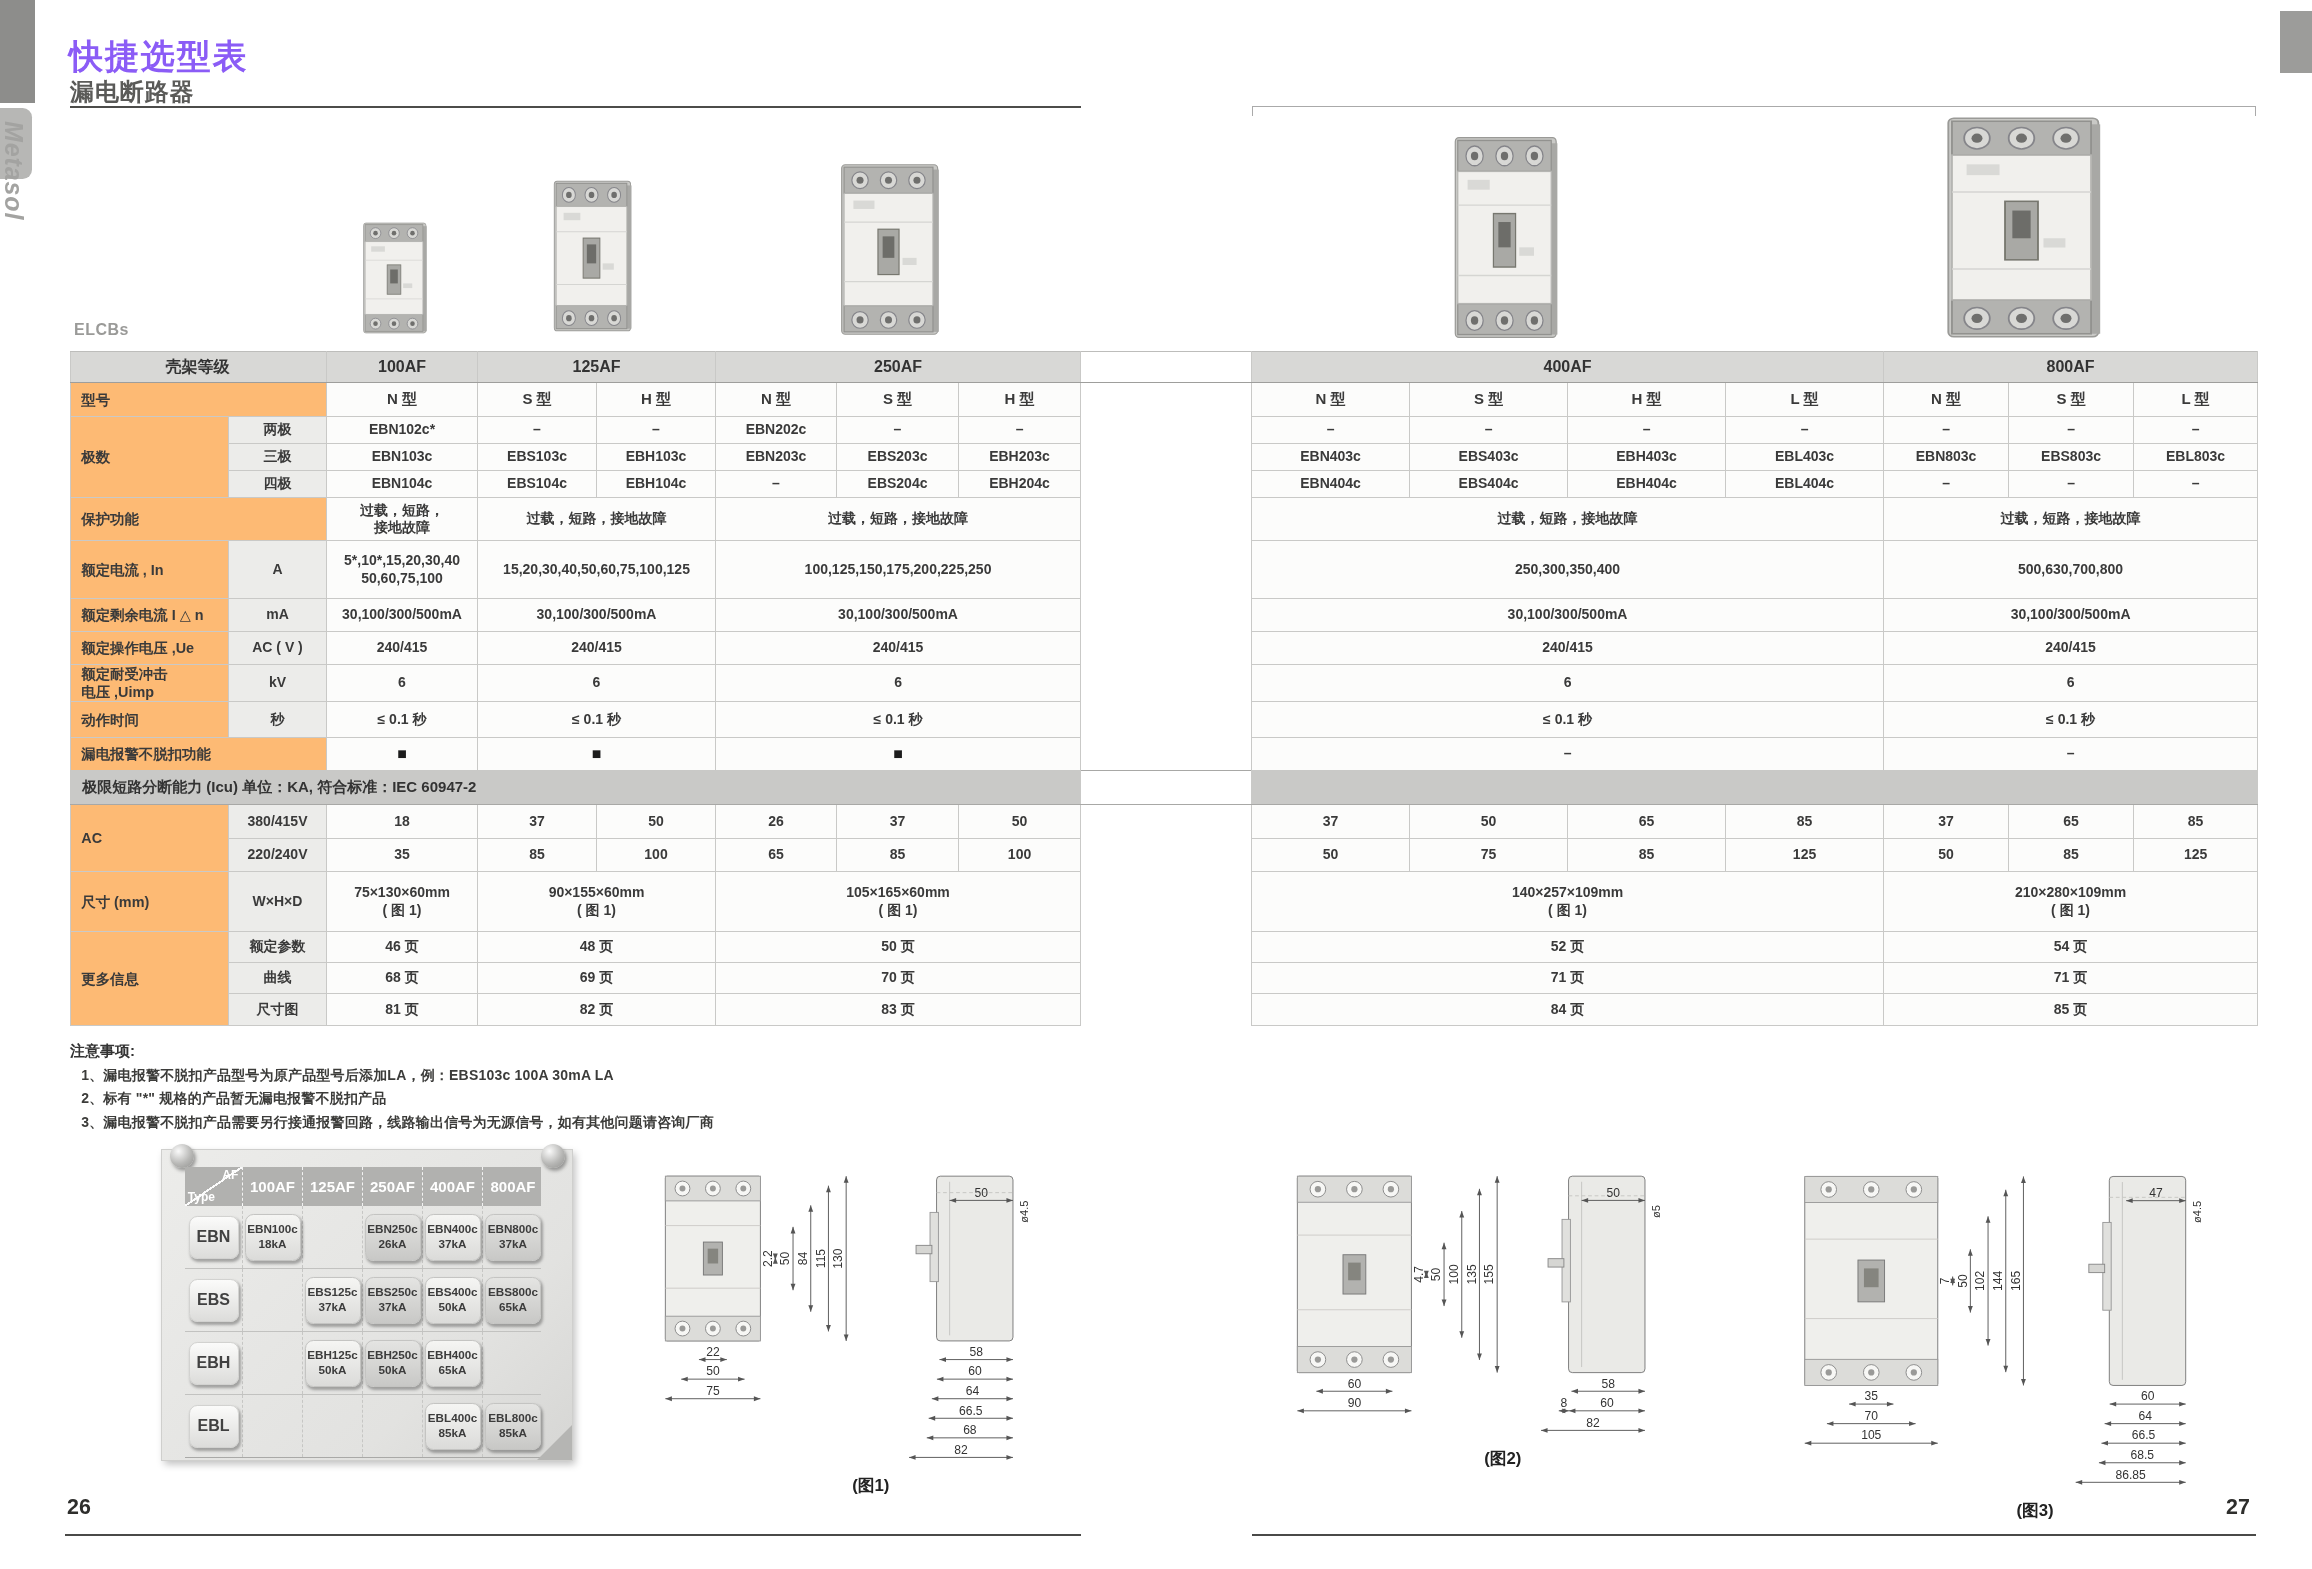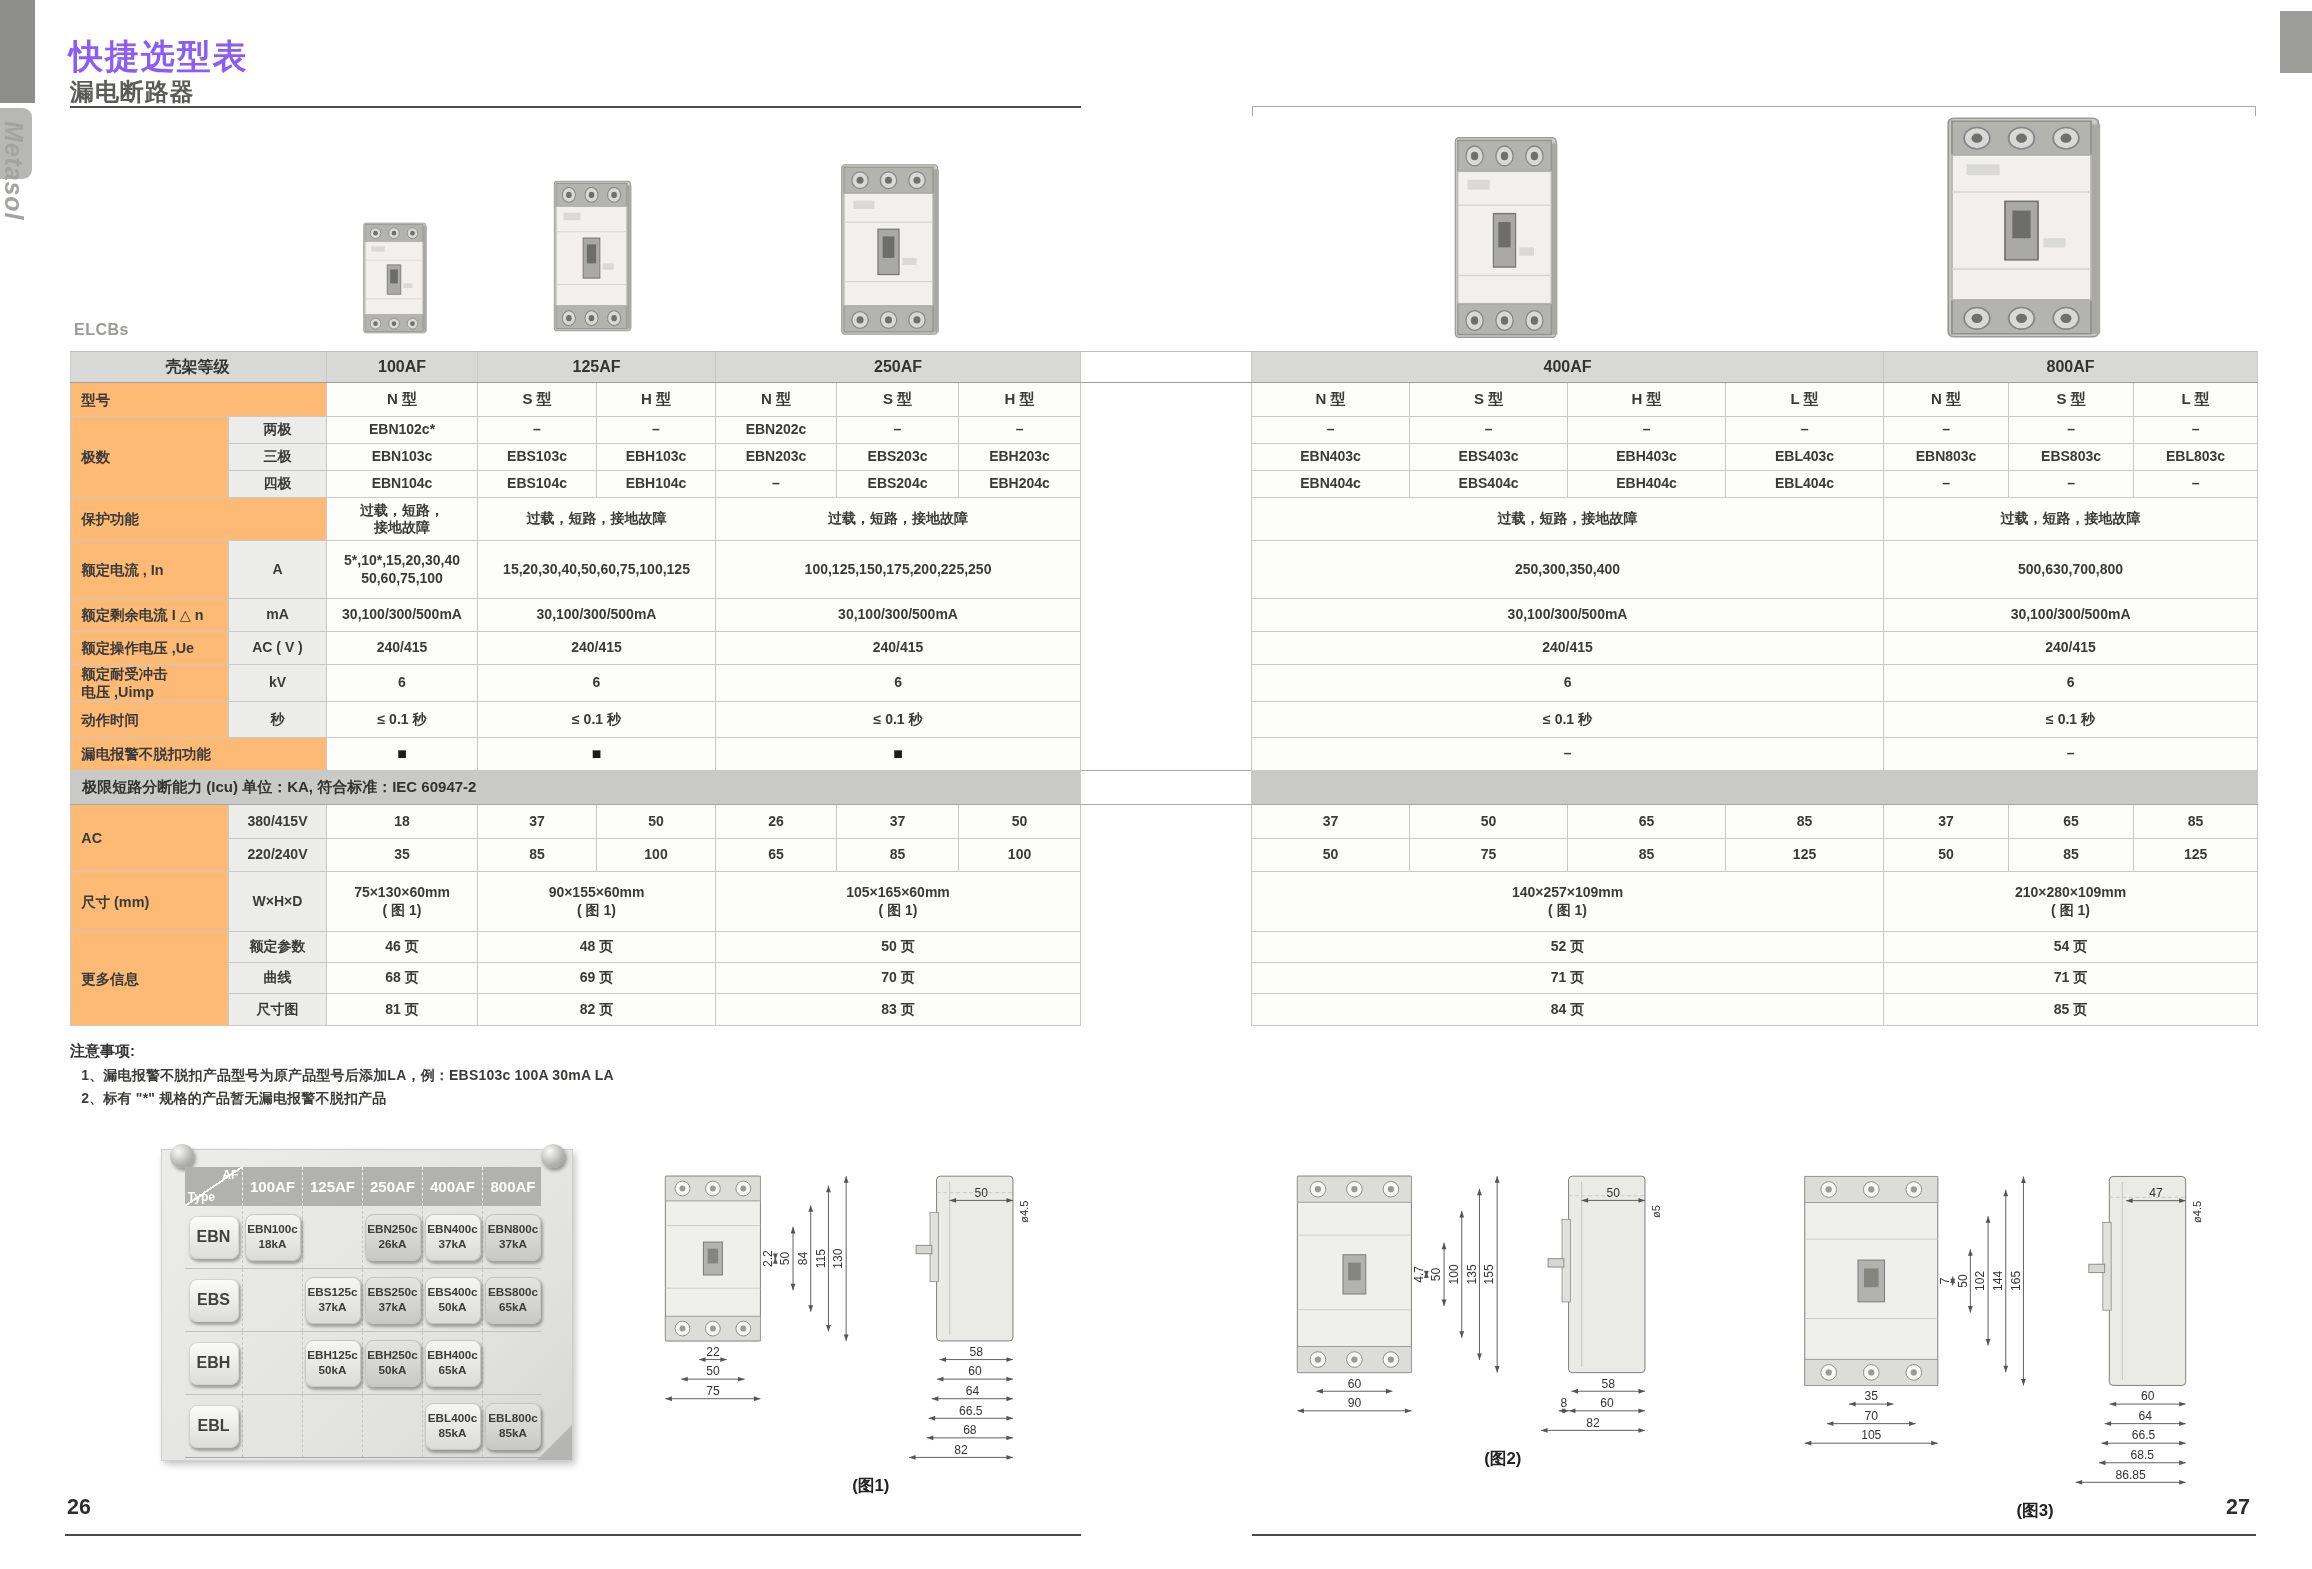--- a/index.html
+++ b/index.html
@@ -475,20 +475,21 @@
         </tr>
       </tbody>
   </table>
 </div>
 
 <div class="abs" id="notes">
   <div id="notes-heading">注意事项:</div>
   <div id="notes-items">
       <div class="note-item">1、漏电报警不脱扣产品型号为原产品型号后添加LA，例：EBS103c 100A 30mA LA</div>
       <div class="note-item">2、标有 "*" 规格的产品暂无漏电报警不脱扣产品</div>
+      <div class="note-item">3、漏电报警不脱扣产品需要另行接通报警回路，线路输出信号为无源信号，如有其他问题请咨询厂商</div>
     </div>
 </div>
 
 <div class="abs" id="matrix-note">
   <div class="pin" id="pin-left"></div>
   <div class="pin" id="pin-right"></div>
   <div id="matrix">
       <div class="mrow mhead">
         <div class="mcell corner">
           <span class="af">AF</span>

